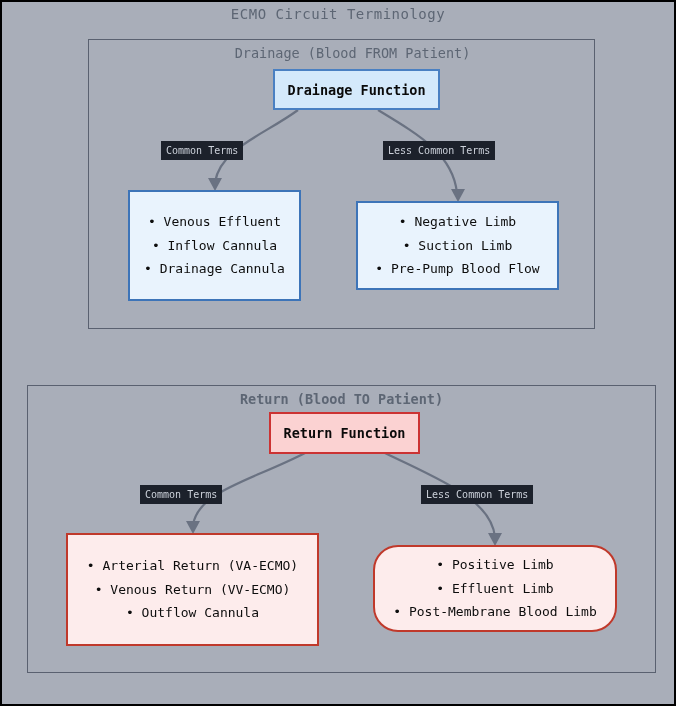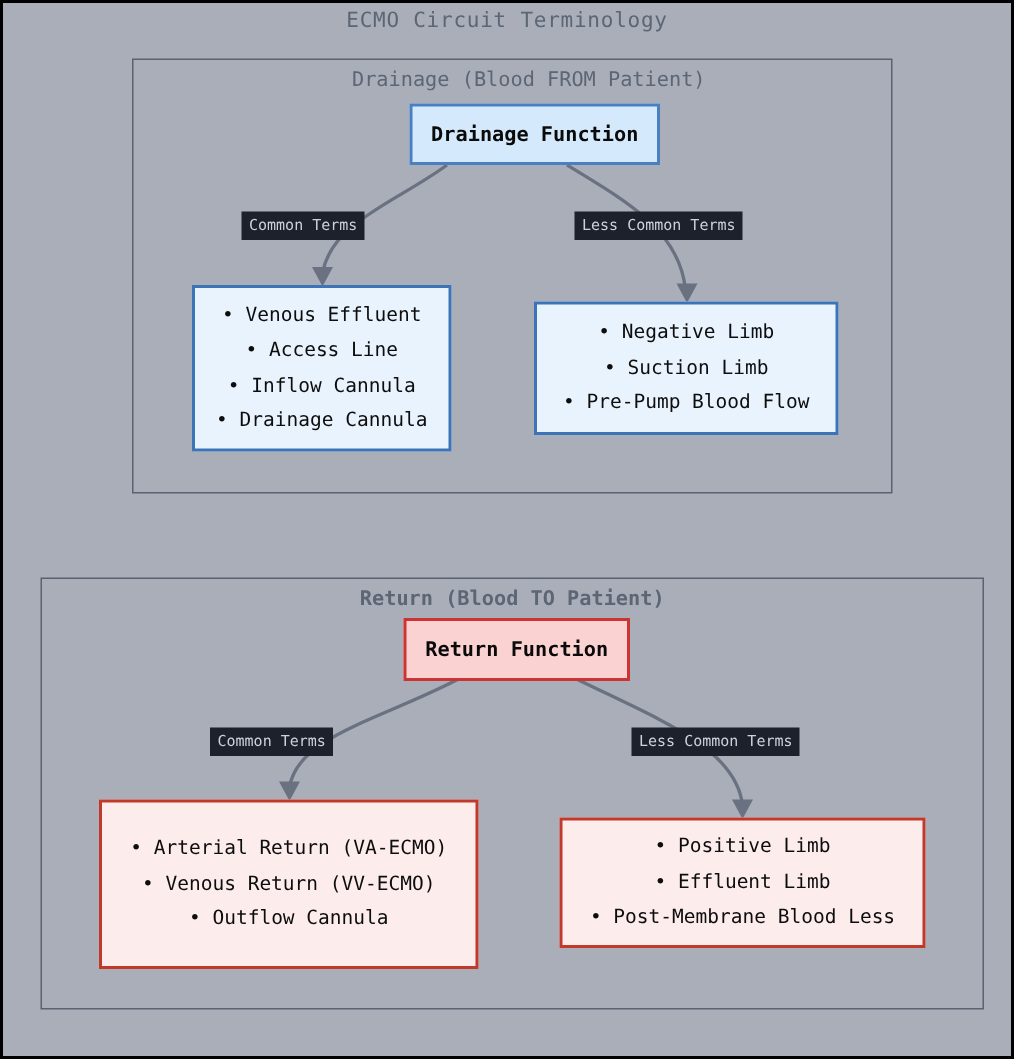--- a/index.html
+++ b/index.html
@@ -84,21 +84,20 @@
   </div>
 
   <div class="abs fn-node" style="left: 251px; top: 67px; width: 167px; height: 41px; margin-left: 20px; --function_fill: #d4e9fb; --function_border: #4a80c2; --list_fill: #e9f3fd; --list_border: #3d74b8;">Drainage Function</div>
 
   <div class="abs edge-label" style="left:159px; top:139px;">Common Terms</div>
 
   <div class="abs edge-label" style="left:381px; top:139px;">Less Common Terms</div>
 
   <div class="abs list-box" style="left: 126px; top: 188px; width: 173px; height: 111px; --function_fill: #d4e9fb; --function_border: #4a80c2; --list_fill: #e9f3fd; --list_border: #3d74b8;">
       <div class="term">• Venous Effluent</div>
-      <div class="term">• Access Line</div>
       <div class="term">• Inflow Cannula</div>
       <div class="term">• Drainage Cannula</div>
     </div>
 
   <div class="abs list-box" style="left: 354px; top: 199px; width: 203px; height: 89px; --function_fill: #d4e9fb; --function_border: #4a80c2; --list_fill: #e9f3fd; --list_border: #3d74b8;">
       <div class="term">• Negative Limb</div>
       <div class="term">• Suction Limb</div>
       <div class="term">• Pre-Pump Blood Flow</div>
     </div>
 
@@ -111,19 +110,19 @@
   <div class="abs edge-label" style="left:138px; top:483px;">Common Terms</div>
 
   <div class="abs edge-label" style="left:419px; top:483px;">Less Common Terms</div>
 
   <div class="abs list-box" style="left: 64px; top: 531px; width: 253px; height: 113px; --function_fill: #fbd2d2; --function_border: #cc3333; --list_fill: #fdecec; --list_border: #c0392b;">
       <div class="term">• Arterial Return (VA-ECMO)</div>
       <div class="term">• Venous Return (VV-ECMO)</div>
       <div class="term">• Outflow Cannula</div>
     </div>
 
-  <div class="abs list-box" style="left: 371px; top: 543px; width: 244px; height: 87px; --function_fill: #fbd2d2; --function_border: #cc3333; --list_fill: #fdecec; --list_border: #c0392b;">
+  <div class="abs list-box" style="left: 371px; top: 543px; width: 244px; height: 87px; border-radius: 25px; --function_fill: #fbd2d2; --function_border: #cc3333; --list_fill: #fdecec; --list_border: #c0392b;">
       <div class="term">• Positive Limb</div>
       <div class="term">• Effluent Limb</div>
-      <div class="term">• Post-Membrane Blood Less</div>
+      <div class="term">• Post-Membrane Blood Limb</div>
     </div>
 
 </div>
 
 </body></html>

